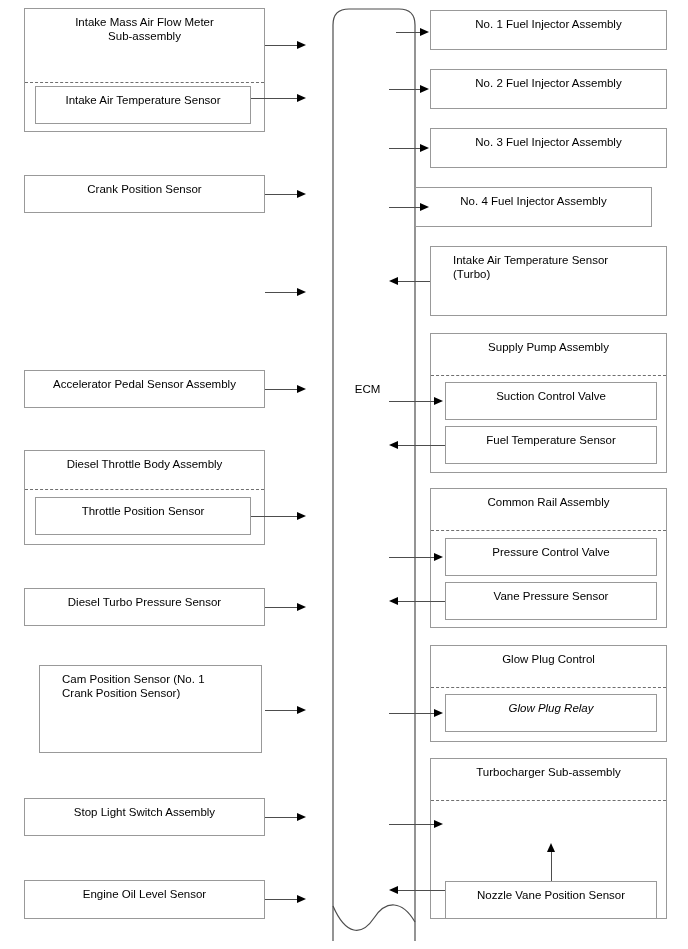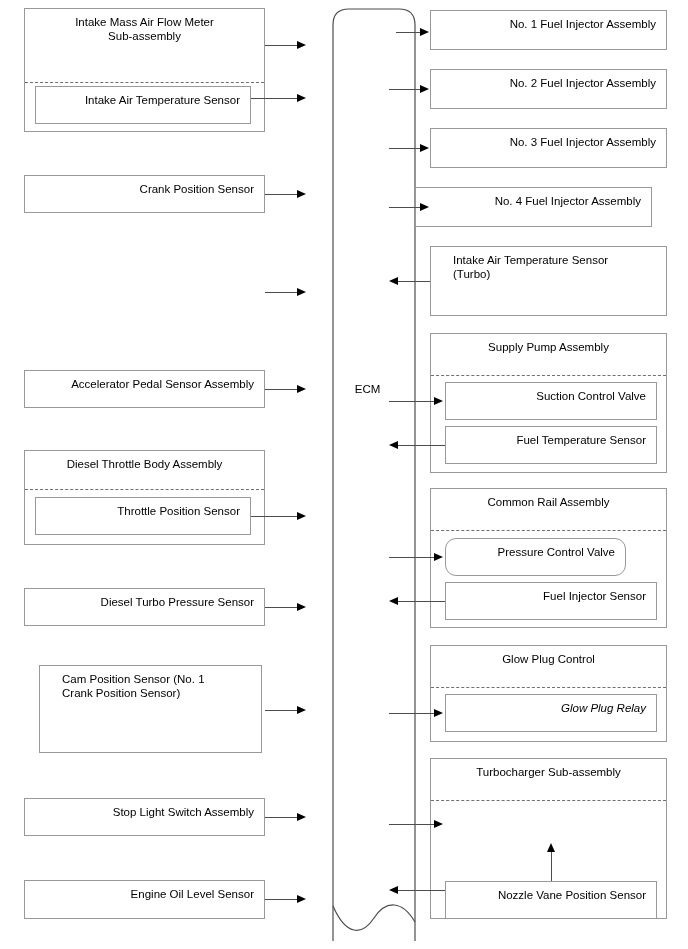--- a/index.html
+++ b/index.html
@@ -22,21 +22,21 @@
     border:1px solid #999999;
     background:#ffffff;
     color:#000000;
     font-size:11.5px;
     line-height:14px;
   }
   .box .lbl{
     position:absolute;
     left:0;right:0;
     top:6px;
-    text-align:right;
+    text-align:center;
     padding:0 10px;
     box-sizing:border-box;
     white-space:pre-line;
   }
   .box .lbl.left{
     text-align:left;
     padding-left:22px;
   }
   .group{
     position:absolute;
@@ -226,28 +226,28 @@
   <div class="box" style="left:445px; top:426px; width:212px; height:38px;">
     <div class="lbl">Fuel Temperature Sensor</div>
   </div>
   <div class="ln h" style="left:398px; top:445px; width:47px;"></div>
   <div class="arw l" style="left:389px; top:440.5px;"></div>
 
   <div class="group" style="left:430px; top:488px; width:237px; height:140px;">
     <div class="gtitle">Common Rail Assembly</div>
     <div class="dash" style="top:41px;"></div>
   </div>
-  <div class="box" style="left:445px; top:538px; width:181px; height:38px;border-radius:11px;">
+  <div class="box" style="left:445px; top:538px; width:212px; height:38px;">
     <div class="lbl">Pressure Control Valve</div>
   </div>
   <div class="ln h" style="left:389px; top:557px; width:46px;"></div>
   <div class="arw r" style="left:434px; top:552.5px;"></div>
 
   <div class="box" style="left:445px; top:582px; width:212px; height:38px;">
-    <div class="lbl">Fuel Injector Sensor</div>
+    <div class="lbl">Vane Pressure Sensor</div>
   </div>
   <div class="ln h" style="left:398px; top:601px; width:47px;"></div>
   <div class="arw l" style="left:389px; top:596.5px;"></div>
 
   <div class="group" style="left:430px; top:645px; width:237px; height:97px;">
     <div class="gtitle">Glow Plug Control</div>
     <div class="dash" style="top:41px;"></div>
   </div>
   <div class="box" style="left:445px; top:694px; width:212px; height:38px;font-style:italic;">
     <div class="lbl">Glow Plug Relay</div>

